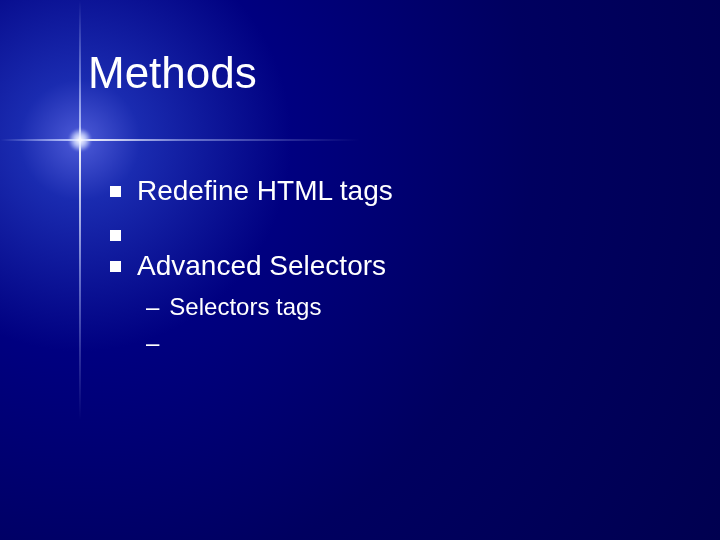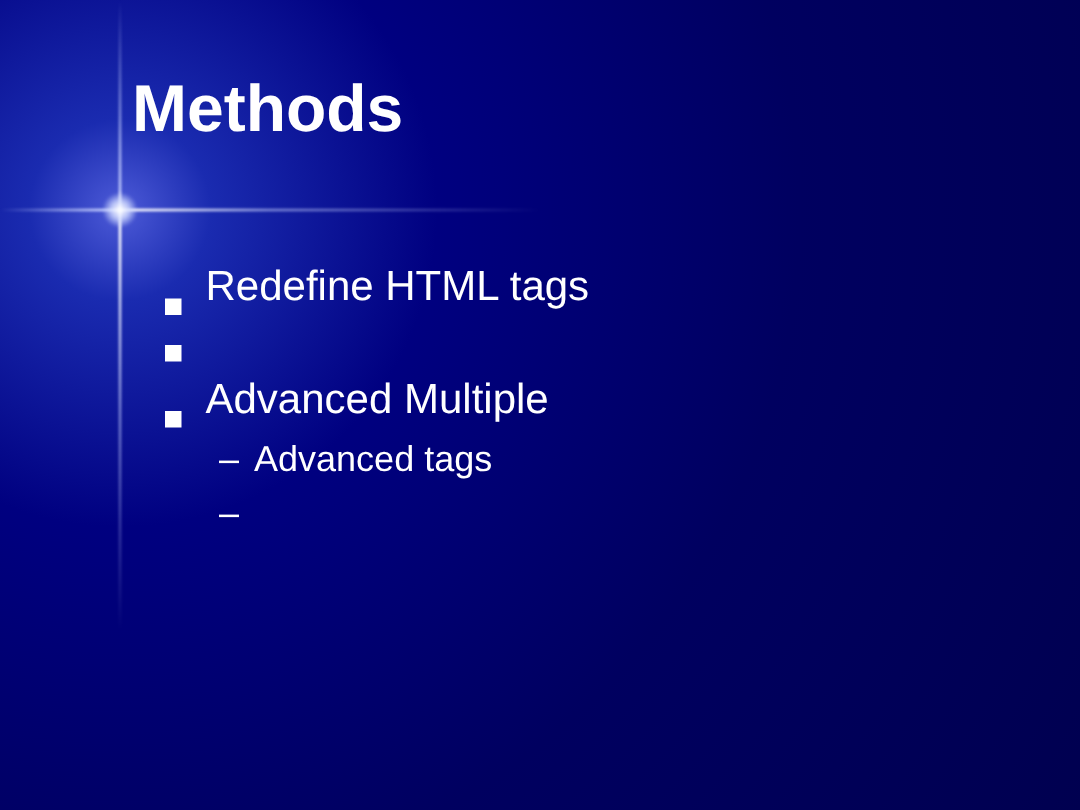--- a/index.html
+++ b/index.html
@@ -45,31 +45,31 @@
     height: 24px;
     border-radius: 50%;
     background: radial-gradient(circle, rgba(255,255,255,1) 0%, rgba(210,220,255,0.8) 35%, rgba(150,160,255,0) 70%);
     filter: blur(1px);
   }
   .title {
     position: absolute;
     top: 48px;
     left: 88px;
     font-size: 44px;
-    font-weight: bold;
+    font-weight: normal;
   }
   .body {
     position: absolute;
     top: 172px;
     left: 110px;
     right: 40px;
   }
   .l1 {
     display: flex;
-    align-items: flex-end;
+    align-items: flex-start;
     margin-bottom: 6px;
     font-size: 28px;
     line-height: 1.35;
   }
   .bullet-sq {
     width: 11px;
     height: 11px;
     background: #ffffff;
     flex: 0 0 auto;
     margin-top: 14px;
@@ -107,27 +107,27 @@
       <div class="bullet-sq"></div>
       <div>Redefine HTML tags</div>
     </div>
 
     <div class="l1">
       <div class="bullet-sq"></div>
     </div>
 
     <div class="l1">
       <div class="bullet-sq"></div>
-      <div>Advanced Multiple</div>
+      <div>Advanced Selectors</div>
     </div>
 
     <div class="sub-group">
       <div class="l2">
         <span class="dash">–</span>
-        <span>Advanced tags</span>
+        <span>Selectors tags</span>
       </div>
       <div class="l2">
         <span class="dash">–</span>
       </div>
     </div>
 
   </div>
 </div>
 
 </body></html>

